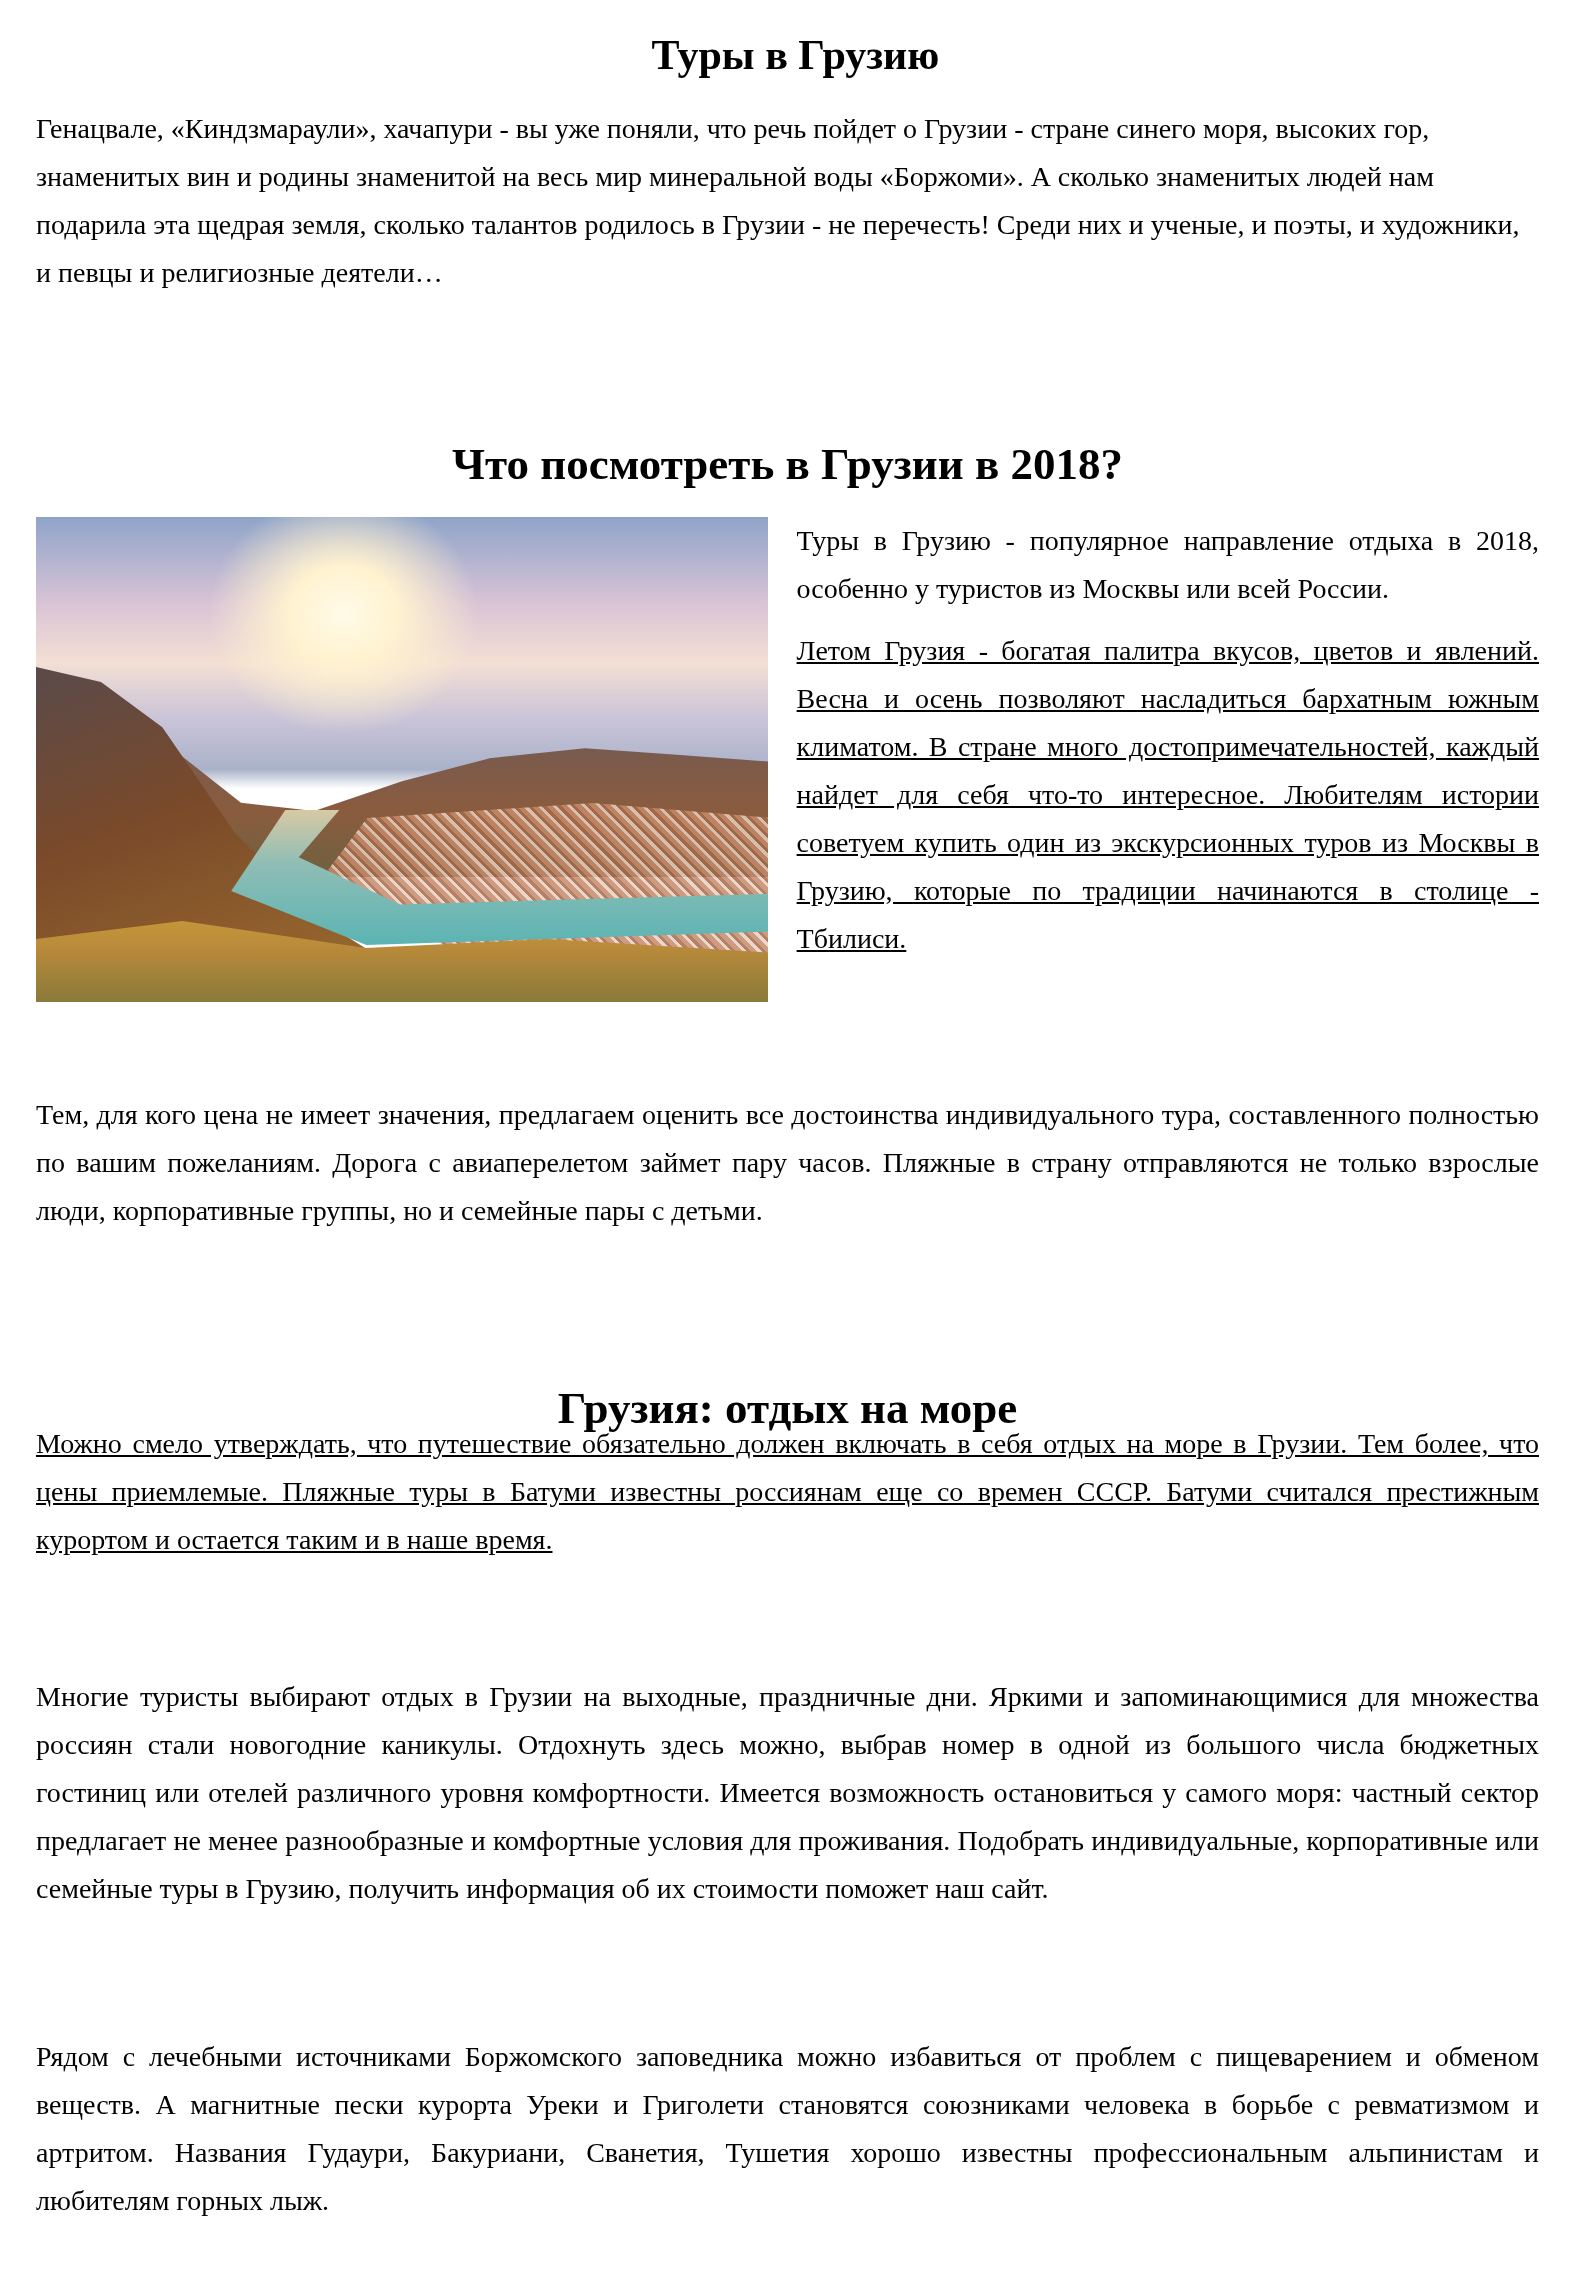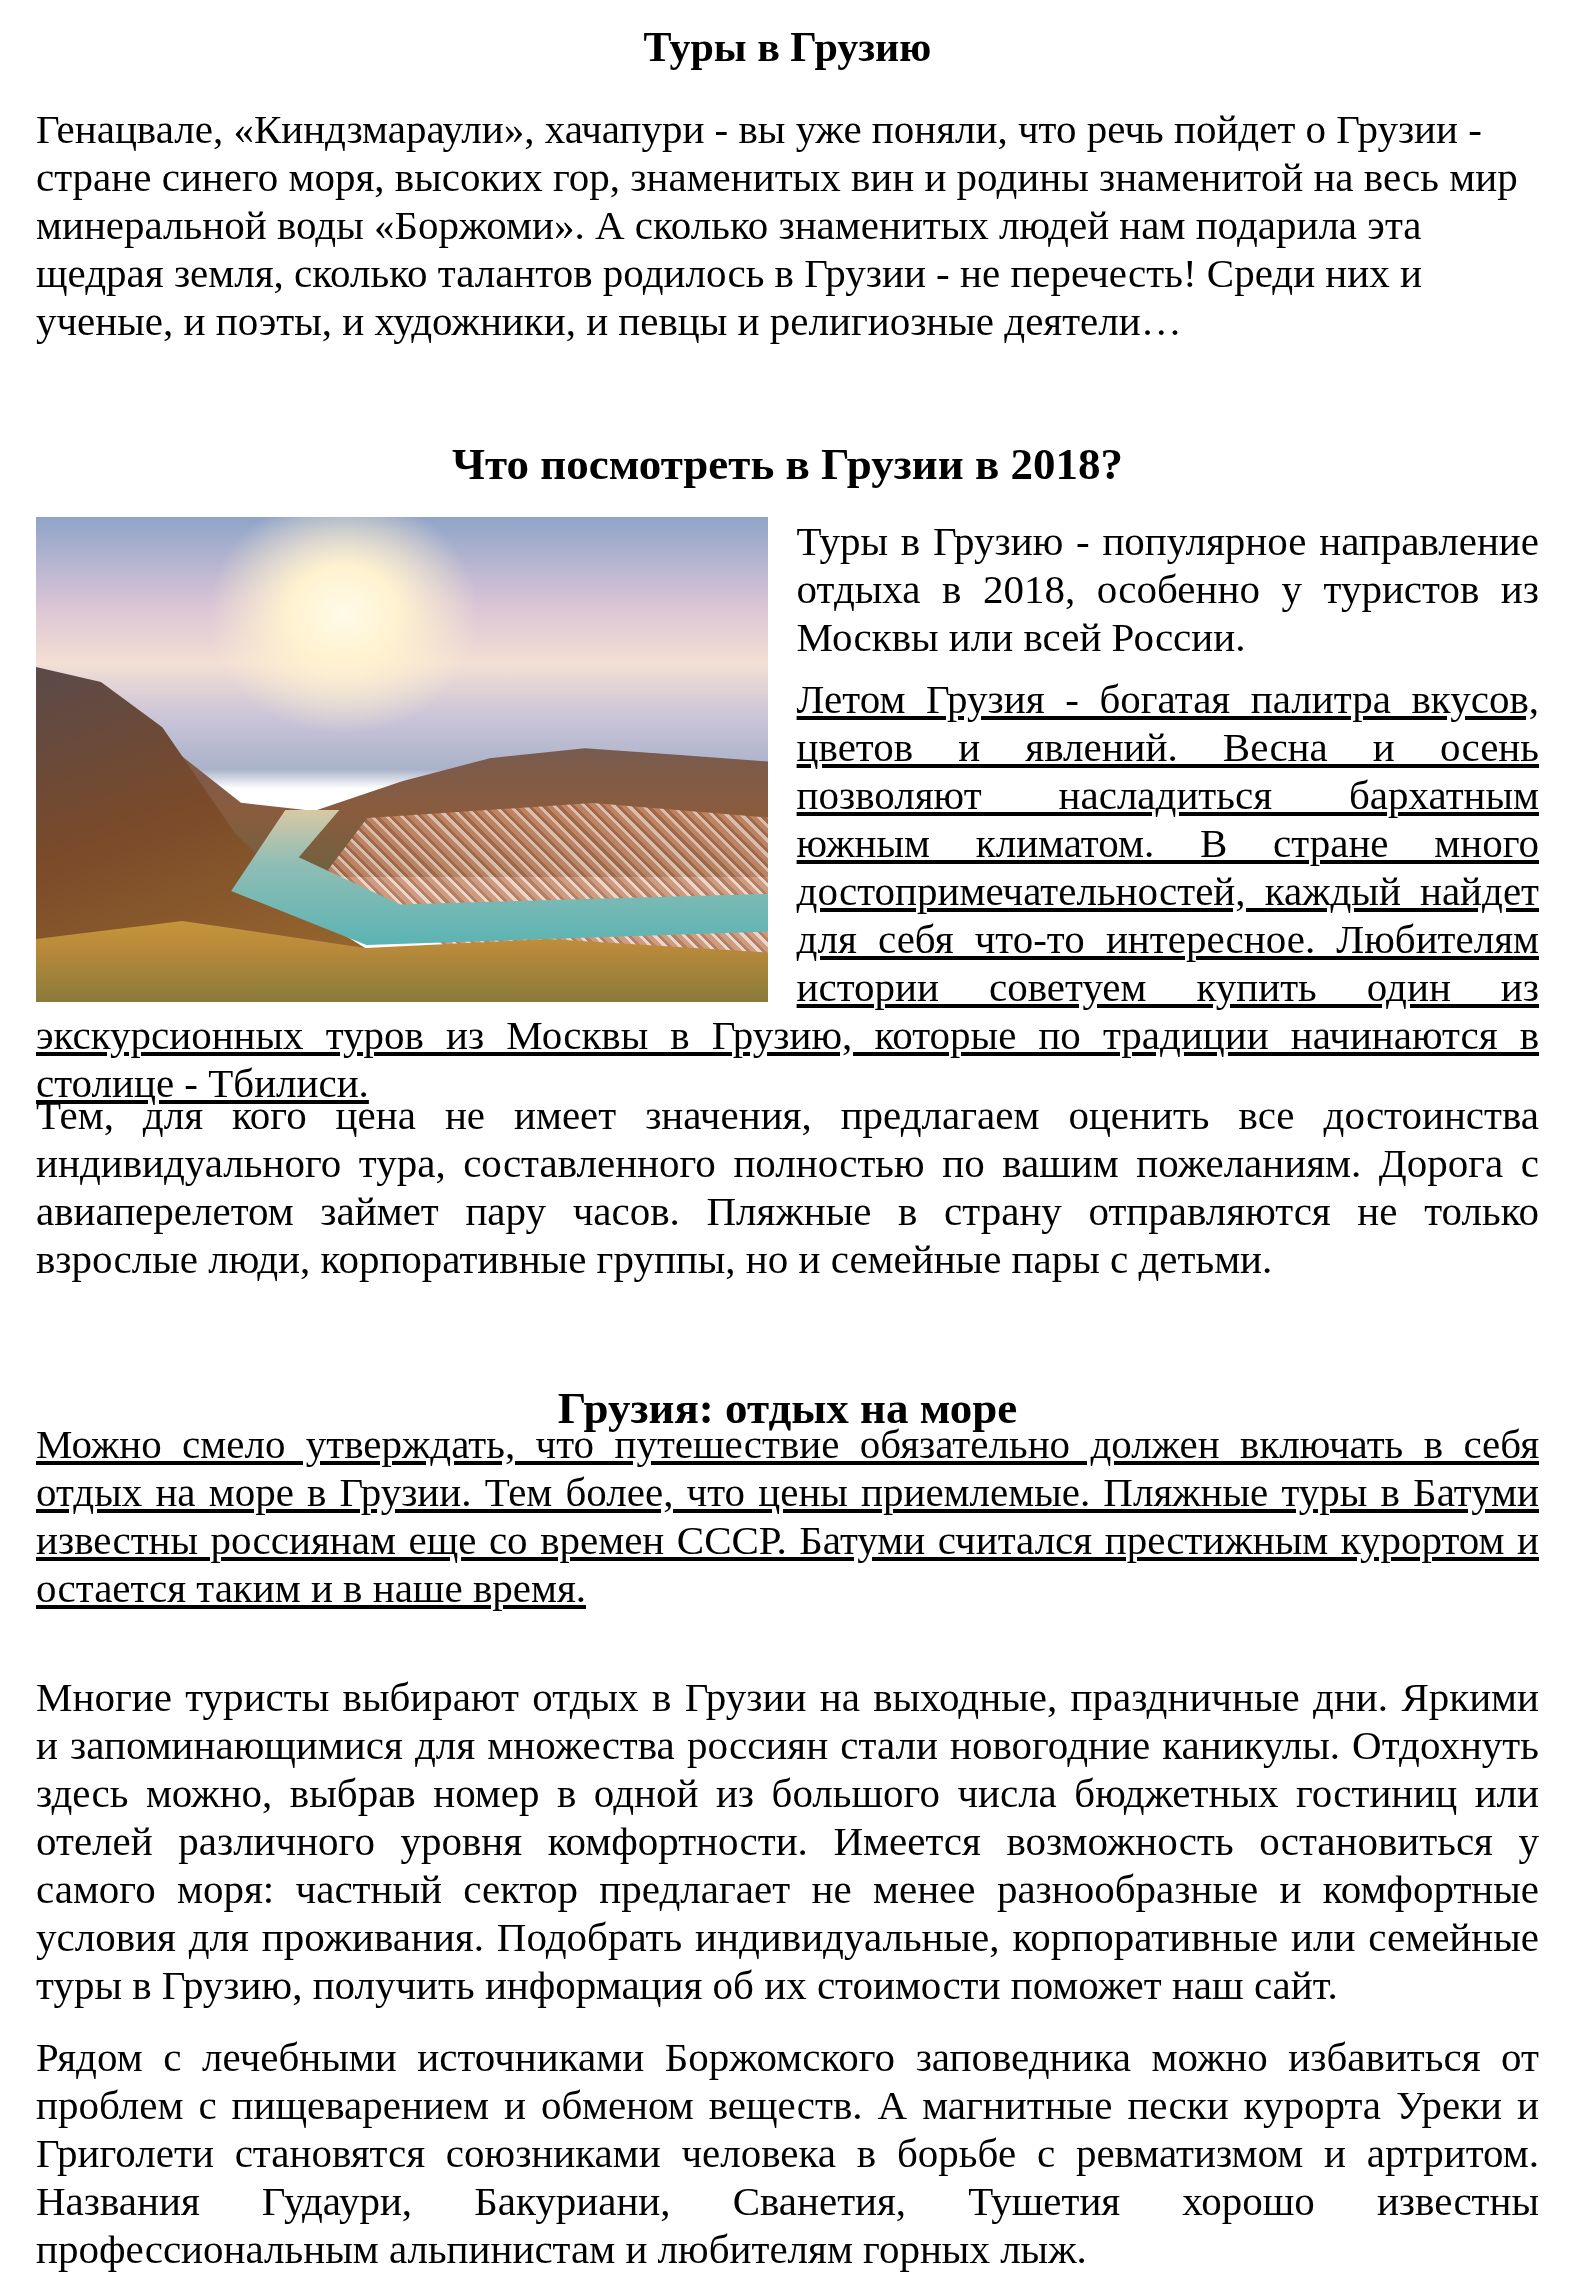--- a/index.html
+++ b/index.html
@@ -1,23 +1,23 @@
 <!DOCTYPE html>
 <html style="font-size:12px"><head>
 <meta charset="utf-8">
 <style>
   html, body { margin:0; padding:0; background:#ffffff; }
   body { width:1590px; height:2295px; position:relative; overflow:hidden;
          font-family:"Liberation Serif", "DejaVu Serif", serif; color:#000; }
   .page { position:absolute; left:36px; top:0; width:1503px; }
-  h1 { margin:0; position:absolute; top:21px; left:0; width:1503px; text-align:center;
+  h1 { margin:8px; position:absolute; top:21px; left:0; width:1503px; text-align:center;
        font-size:42px; font-weight:bold; line-height:53px; }
   h2 { margin:0; position:absolute; left:0; width:1503px; text-align:center;
        font-size:45px; font-weight:bold; line-height:45px; }
-  p { margin:0; position:absolute; left:0; width:1503px; font-size:41px; line-height:48px;
+  p { margin:0; position:absolute; left:0; width:1503px; font-size:28px; line-height:48px;
       text-align:justify; }
   .intro { top:105px; text-align:left; }
   .h2a { top:442px; }
   .sec1 { top:517px; width:1503px; }
   .photo { float:left; width:732px; height:485px; margin:0 28.6px 0 0; position:relative; overflow:hidden; }
   .sec1 .para { position:static; width:auto; margin:0 0 15px 0; }
   .p3 { top:1091px; }
   .h2b { top:1386px; }
   .p4 { top:1420px;text-decoration:underline; }
   .p5 { top:1673px; }

